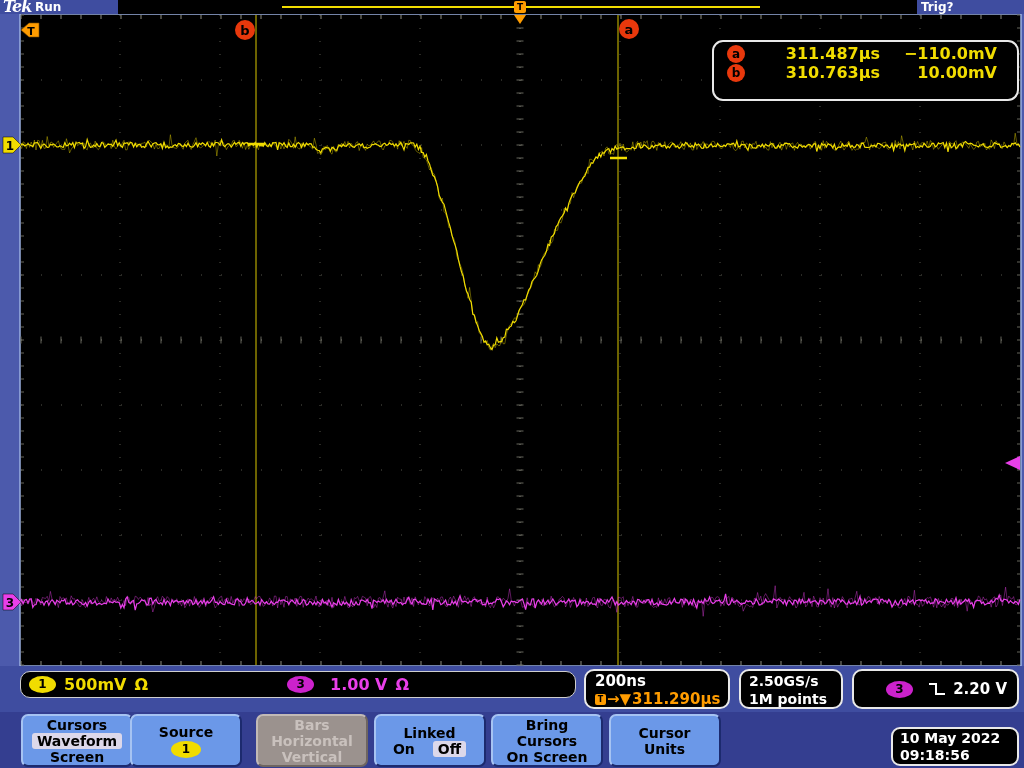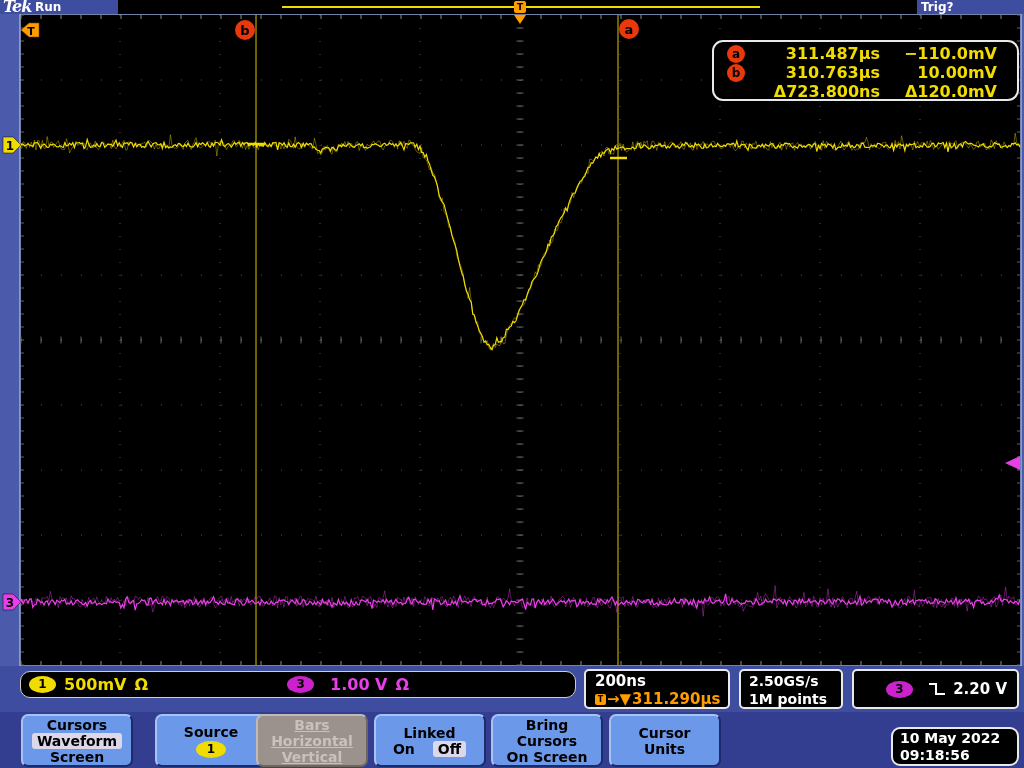--- a/index.html
+++ b/index.html
@@ -22,21 +22,21 @@
   .m-circle{width:18px;height:18px;border-radius:50%;background:#e8380c;color:#000;font-size:12px;font-weight:bold;text-align:center;line-height:18px}
   .readout-time{width:122px;text-align:right}
   .readout-volt{flex:1;text-align:right;padding-right:20px}
   
   .chbox{left:20px;top:671px;width:556px;height:27px;background:#000;border:1px solid #cfcfcf;border-radius:10px;box-sizing:border-box;display:flex;align-items:center}
   .pill{width:27px;height:17px;border-radius:50%;color:#000;font-size:12px;font-weight:bold;text-align:center;line-height:17px}
   .pill-yellow{background:#f1dc00}
   .pill-magenta{background:#cc22cc}
   .ch1-scale{color:#f1dc00;font-size:16px;font-weight:bold}
   .ch3-scale{color:#e93fe9;font-size:16px;font-weight:bold}
-  .sbox{background:#000;border:2px solid #e9e9e9;border-radius:5px;box-sizing:border-box;color:#fff;font-weight:bold}
+  .sbox{background:#000;border:2px solid #e9e9e9;border-radius:10px;box-sizing:border-box;color:#fff;font-weight:bold}
   .tbox{left:584px;top:669px;width:146px;height:40px;padding:1px 0 0 9px;font-size:15px;line-height:18px}
   .tdelay{color:#ff9c00;display:flex;align-items:center;gap:1px}
   .tdelay-t{display:inline-block;width:11px;height:11px;background:#ff9c00;border-radius:2px;color:#000;font-size:8px;font-weight:bold;text-align:center;line-height:11px}
   .acqbox{left:739px;top:669px;width:104px;height:40px;padding:1px 0 0 8px;font-size:14px;line-height:18px}
   .trgbox{left:852px;top:669px;width:167px;height:40px;display:flex;align-items:center}
   .trg-level{font-size:15px}
   .datebox{left:891px;top:727px;width:128px;height:39px;background:#000;border:2px solid #e9e9e9;border-radius:9px;box-sizing:border-box;color:#fff;font-size:14px;font-weight:bold;line-height:17px;padding:1px 0 0 7px}
   
   .menurow{left:0;top:712px;width:1024px;height:56px;background:#343e90}
   .menu-btn{position:absolute;top:2px;width:112px;height:53px;background:#6b98e8;border-radius:7px;border-top:2px solid #a6c3f2;border-left:2px solid #a6c3f2;border-bottom:2px solid #1c2a6e;border-right:2px solid #1c2a6e;box-sizing:border-box;display:flex;flex-direction:column;align-items:center;justify-content:center;color:#000;font-size:14px;font-weight:bold;line-height:16px;cursor:pointer}
@@ -439,25 +439,20 @@
     <span class="readout-time">311.487µs</span>
     <span class="readout-volt">−110.0mV</span>
   </div>
   <div class="readout-row">
     <span class="readout-marker">
         <span class="m-circle">b</span>
       </span>
     <span class="readout-time">310.763µs</span>
     <span class="readout-volt">10.00mV</span>
   </div>
-  <div class="readout-row">
-    <span class="readout-marker"></span>
-    <span class="readout-time">Δ723.800ns</span>
-    <span class="readout-volt">Δ120.0mV</span>
-  </div>
 </div>
 
 <div class="abs chbox">
   <span class="pill pill-yellow" style="margin-left:8px">1</span>
   <span class="ch1-scale" style="margin-left:8px">500mV</span>
   <span class="ch1-scale" style="margin-left:8px">Ω</span>
   <span class="pill pill-magenta" style="margin-left:139px">3</span>
   <span class="ch3-scale" style="margin-left:16px">1.00 V</span>
   <span class="ch3-scale" style="margin-left:8px">Ω</span>
 </div>
@@ -483,25 +478,25 @@
   </svg>
   <span class="trg-level" style="margin-left:auto;margin-right:10px">2.20 V</span>
 </div>
 
 <div class="abs menurow">
     <div class="menu-btn" style="left: 21px;">
       <div class="menu-line"><span>Cursors</span></div>
       <div class="menu-line"><span class="sel">Waveform</span></div>
       <div class="menu-line"><span>Screen</span></div>
     </div>
-    <div class="menu-btn" style="left: 155px;">
+    <div class="menu-btn" style="left: 130px;">
       <div class="menu-line"><span>Source</span></div>
       <div class="menu-line"><span class="menu-badge">1</span></div>
     </div>
-    <div class="menu-btn disabled" style="left: 256px; text-decoration: underline;">
+    <div class="menu-btn disabled" style="left: 256px;">
       <div class="menu-line"><span>Bars</span></div>
       <div class="menu-line"><span>Horizontal</span></div>
       <div class="menu-line"><span>Vertical</span></div>
     </div>
     <div class="menu-btn" style="left: 373.5px;">
       <div class="menu-line"><span>Linked</span></div>
       <div class="menu-line inline-opts">
         <span>On</span>
         <span class="sel">Off</span>
       </div>

